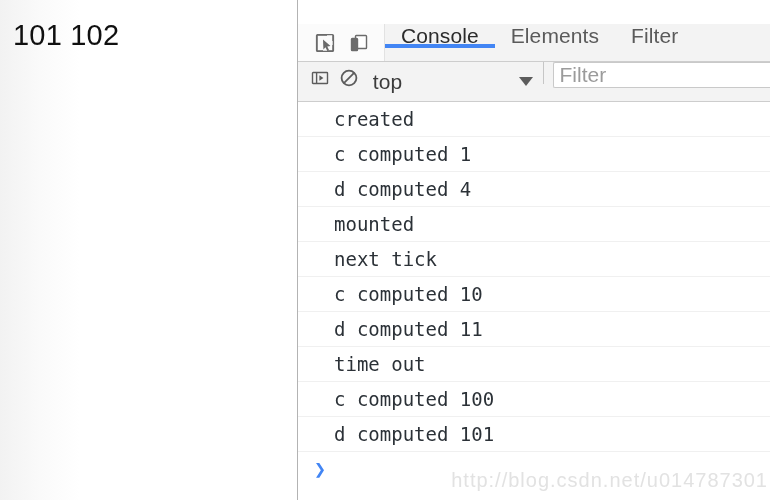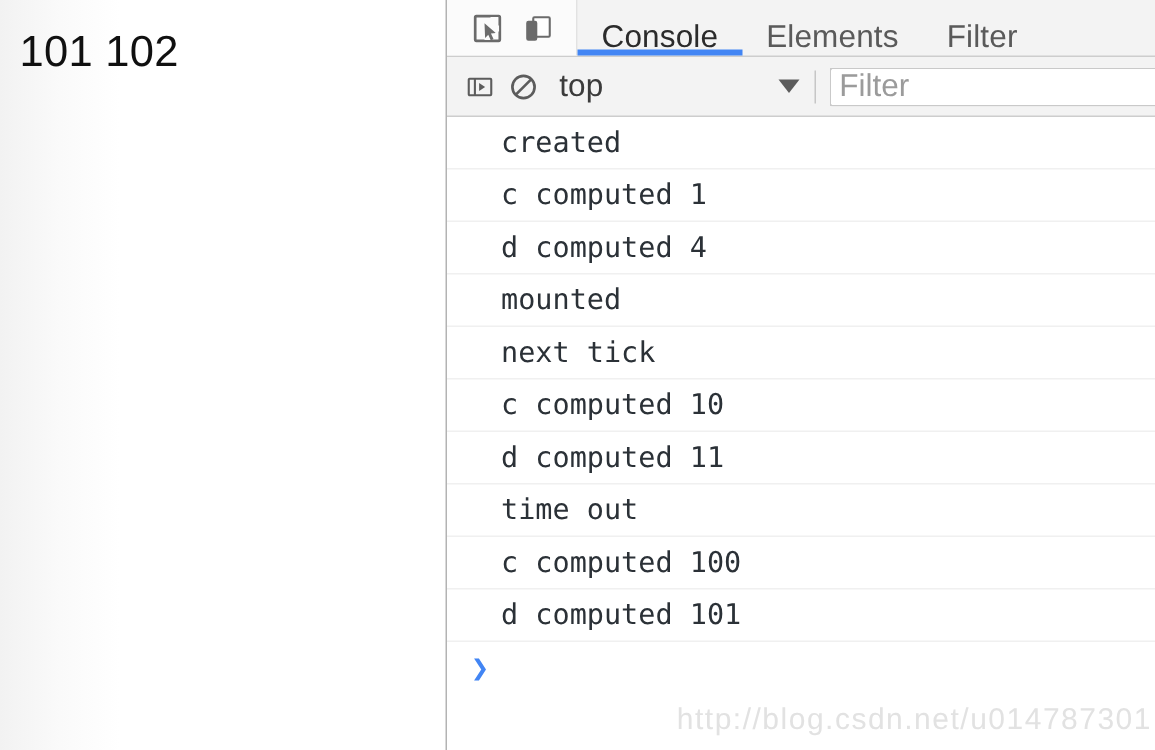--- a/index.html
+++ b/index.html
@@ -57,22 +57,23 @@
   }
 
   
   .tabbar {
     position: relative;
     height: 38px;
     flex: 0 0 38px;
     background: #f3f3f3;
     border-bottom: 1px solid #cdcdcd;
     display: flex;
-    align-items: flex-end;
-    box-sizing: border-box;
+    align-items: flex-start;
+    box-sizing: border-box;
+    margin-top: 24px;
   }
   .tool-icons {
     display: flex;
     align-items: center;
     background: #fbfbfb;
     padding: 0 8px 0 10px;
     border-right: 1px solid #e2e2e2;
     box-sizing: border-box;
   }
   .ticon {
@@ -112,21 +113,20 @@
   }
 
   
   .subbar {
     position: relative;
     height: 40px;
     flex: 0 0 40px;
     background: #f3f3f3;
     border-bottom: 1px solid #cdcdcd;
     display: flex;
-    align-items: center;
     box-sizing: border-box;
     padding-left: 10px;
   }
   .sicon {
     width: 32px;
     height: 32px;
     display: flex;
     align-items: center;
     justify-content: center;
     cursor: pointer;

